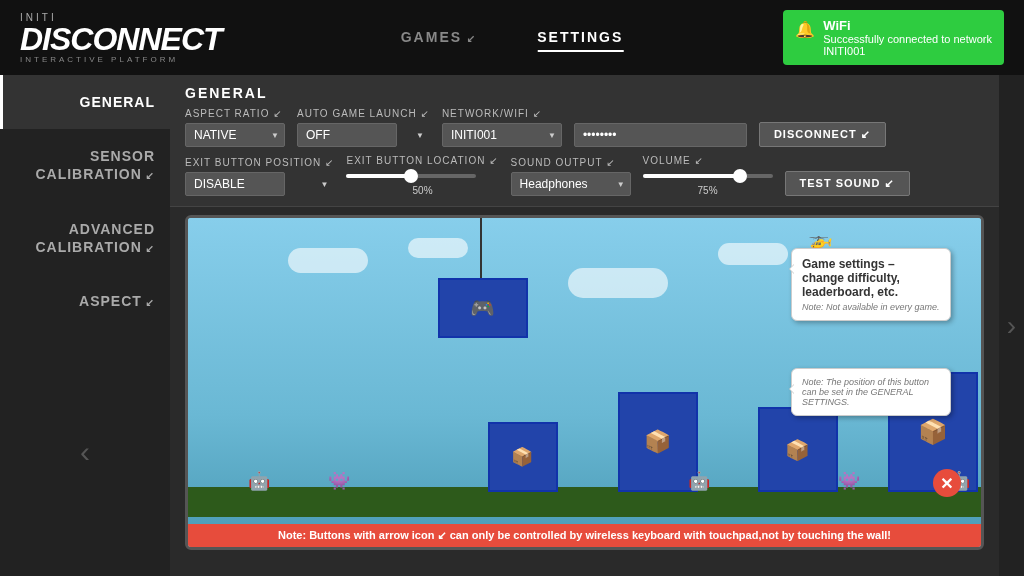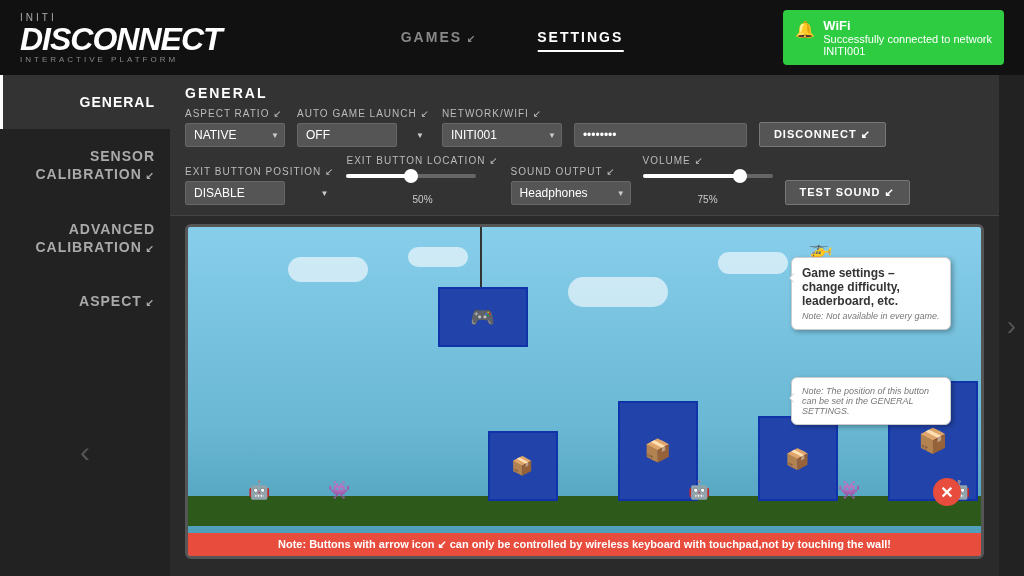--- a/index.html
+++ b/index.html
@@ -175,21 +175,21 @@
       padding: 5px 14px;
       font-size: 11px;
       letter-spacing: 1px;
       cursor: pointer;
       border-radius: 2px;
       font-weight: bold;
     }
     .slider-wrapper {
       display: flex;
       flex-direction: column;
-      gap: 16px;
+      gap: 7px;
     }
     .slider-track {
       width: 130px;
       height: 4px;
       background: #666;
       border-radius: 2px;
       position: relative;
       margin-top: 4px;
     }
     .slider-fill {

